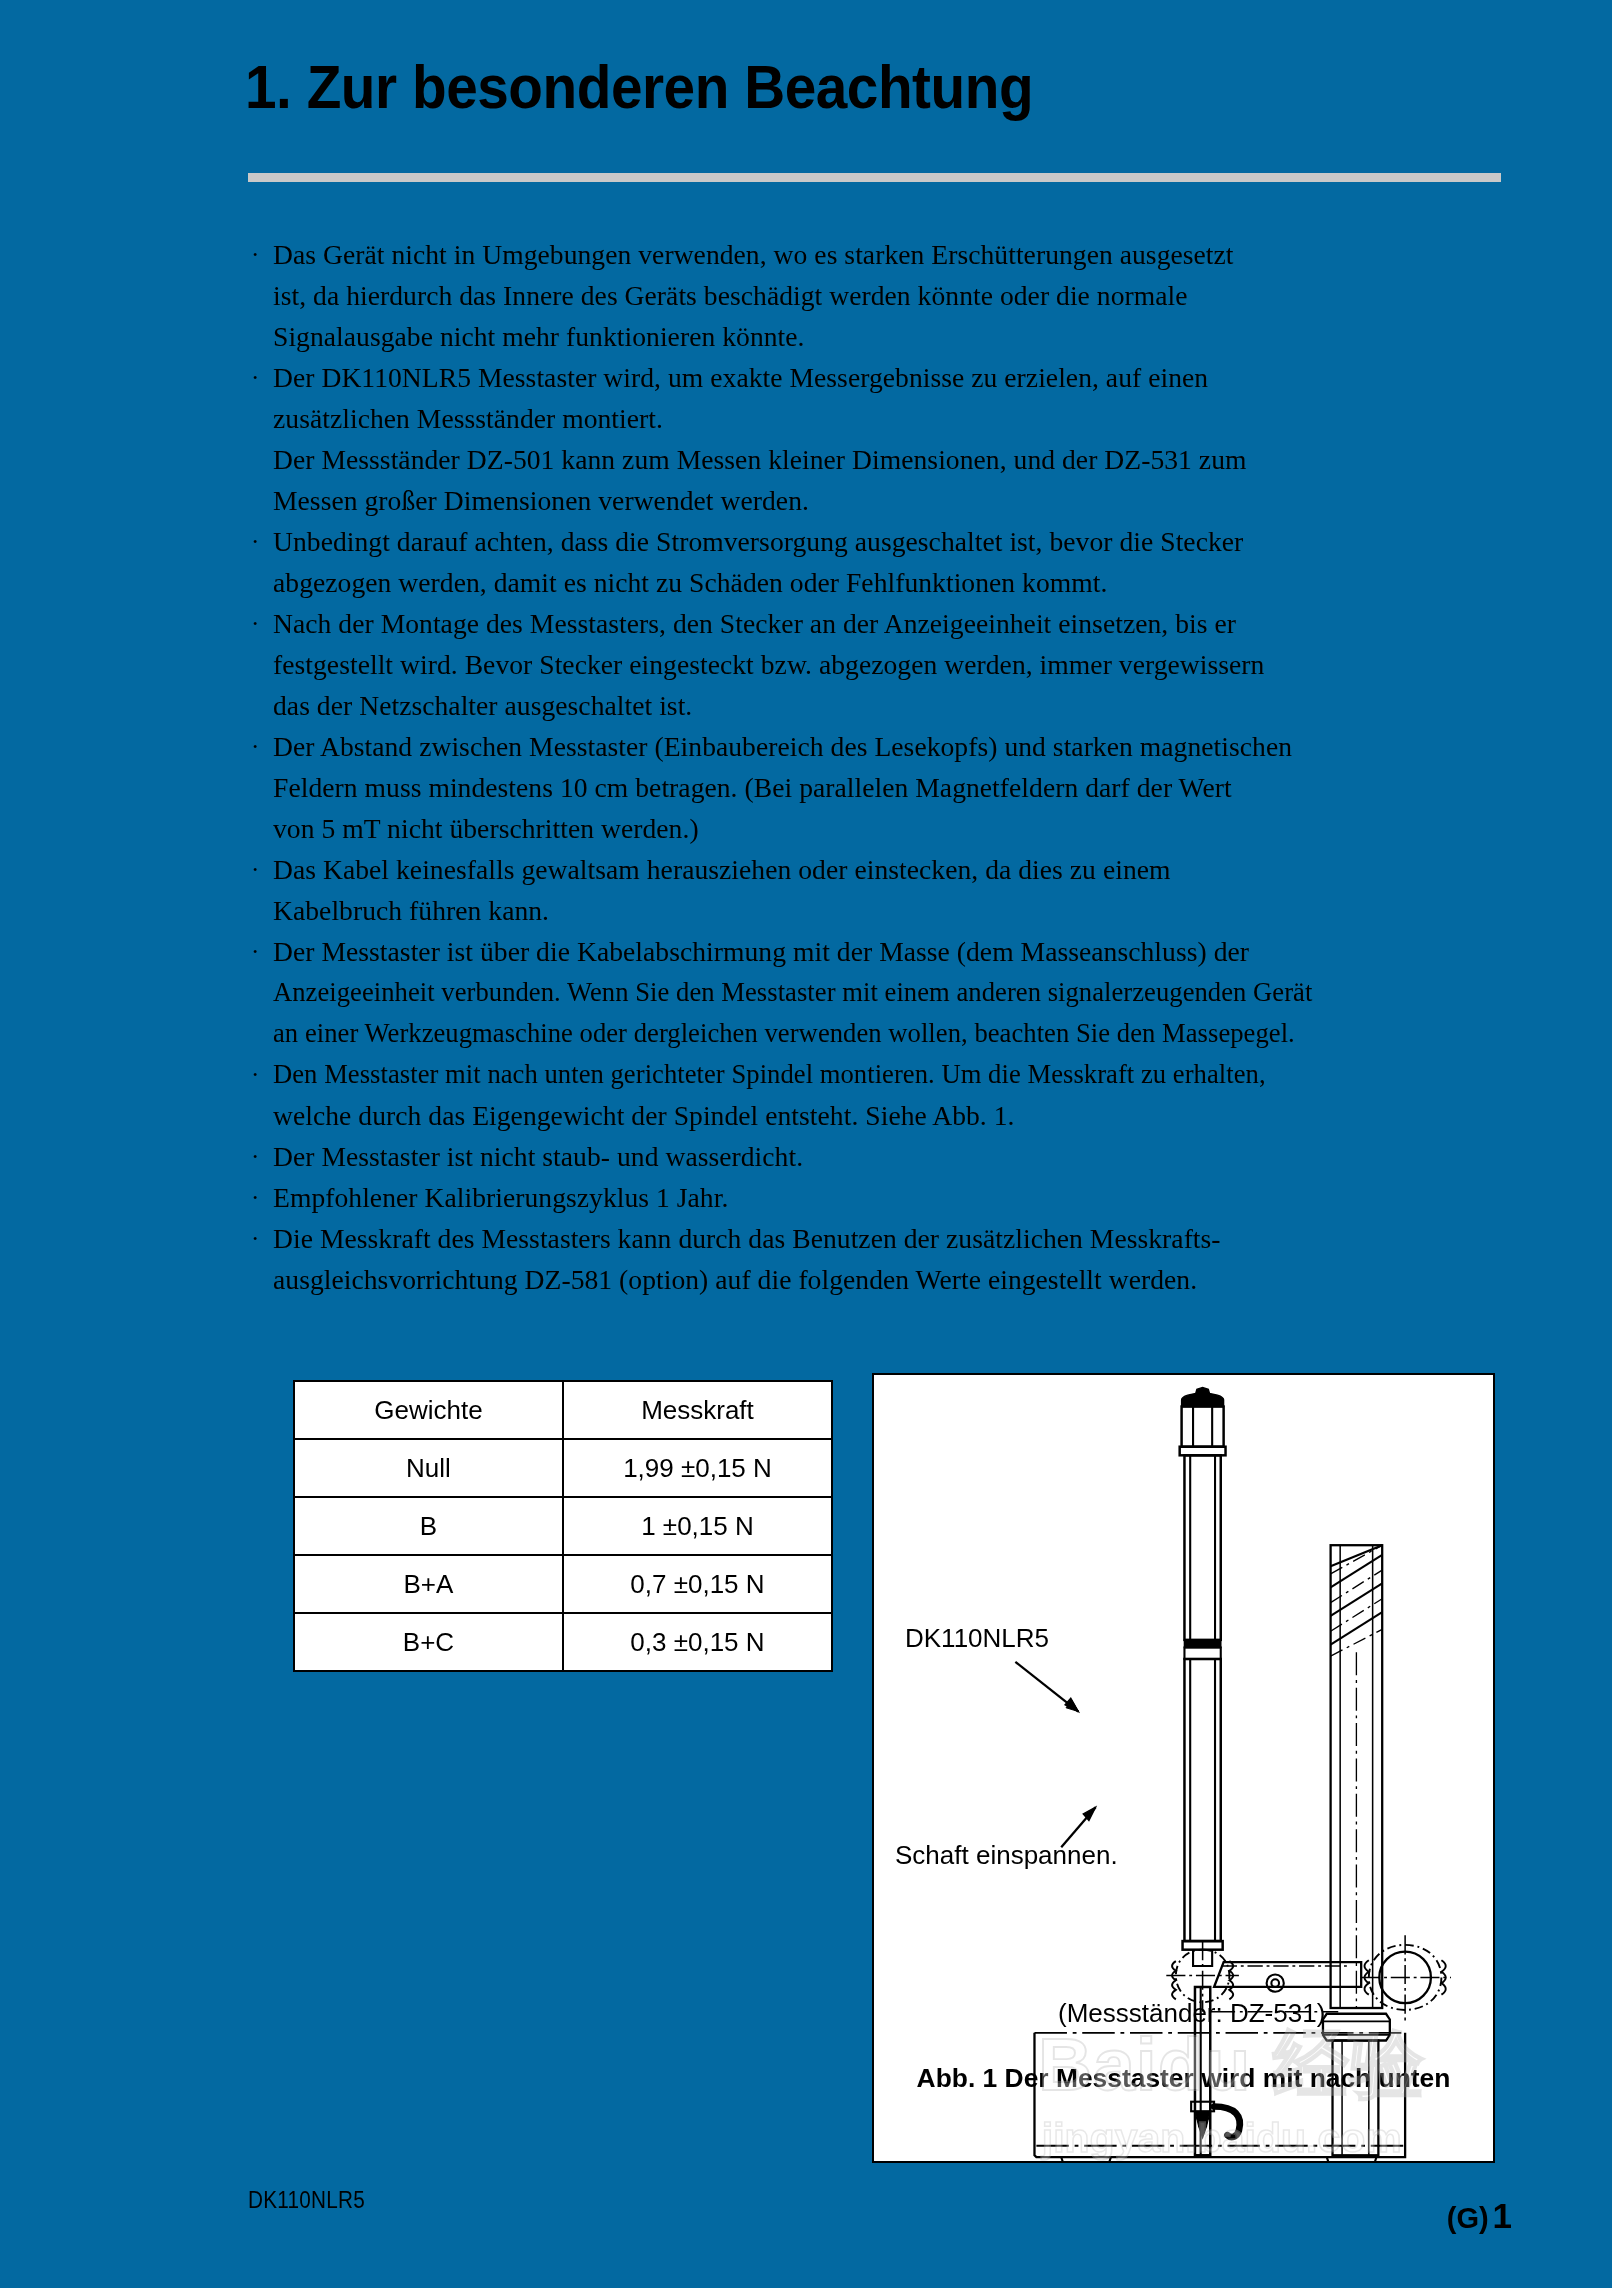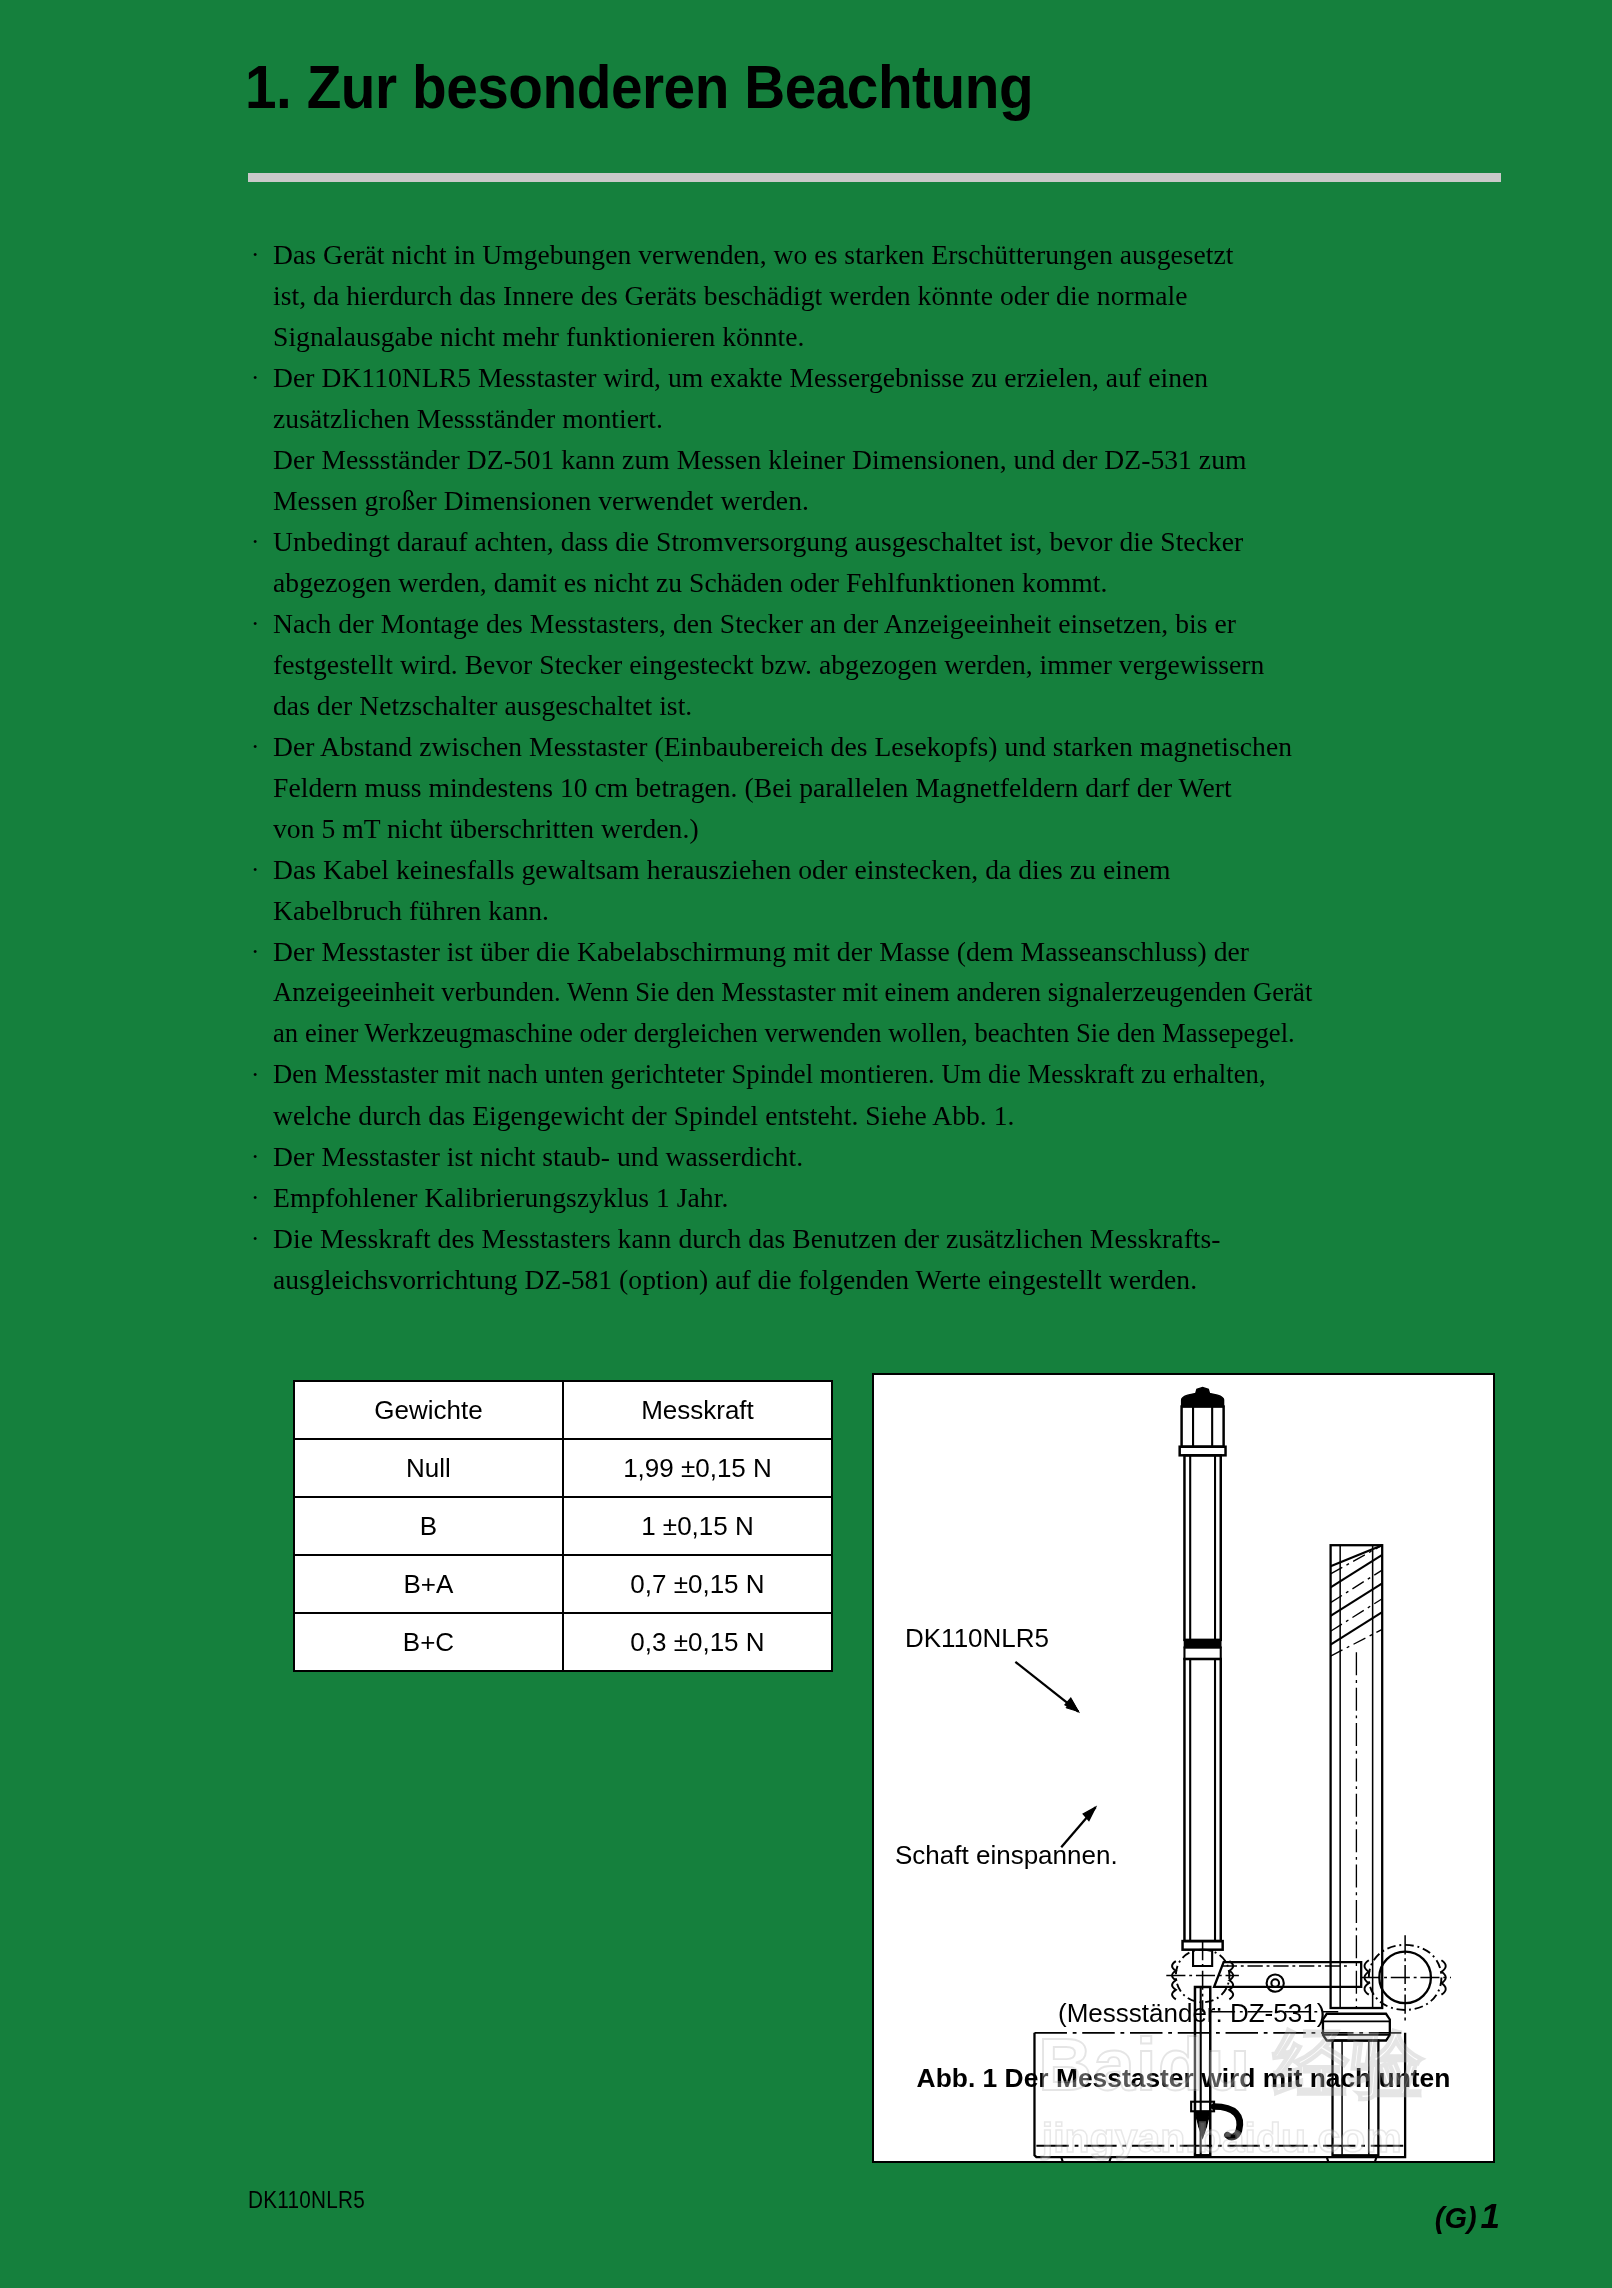--- a/index.html
+++ b/index.html
@@ -13,21 +13,21 @@
     position: relative;
     overflow: hidden;
     font-family: "Liberation Serif", "DejaVu Serif", serif;
     color: #000000;
   }
 
   
   .page {
     position: absolute;
     inset: 0;
-    background: #15803d;
+    background: #0369a1;
   }
 
   
   .title-block {
     position: absolute;
     left: 245px;
     top: 50px;
     width: 1259px;
   }
   .doc-title {
@@ -192,27 +192,26 @@
     top: 2187px;
     font-family: "Liberation Sans Narrow", "Liberation Sans", "DejaVu Sans", sans-serif;
     font-size: 23px;
     letter-spacing: 0.3px;
     transform: scaleX(0.9);
     transform-origin: left center;
     white-space: nowrap;
   }
   .footer-right {
     position: absolute;
-    right: 112px;
+    right: 100px;
     top: 2196px;
     font-family: "Liberation Sans", "DejaVu Sans", sans-serif;
     font-weight: bold;
     font-size: 29px;
     white-space: nowrap;
-    font-style: italic;
   }
   .footer-right .pg {
     font-size: 35px;
     margin-left: 3.8px;
   }
 </style>
 </head>
 <body>
 
 <div class="page">

